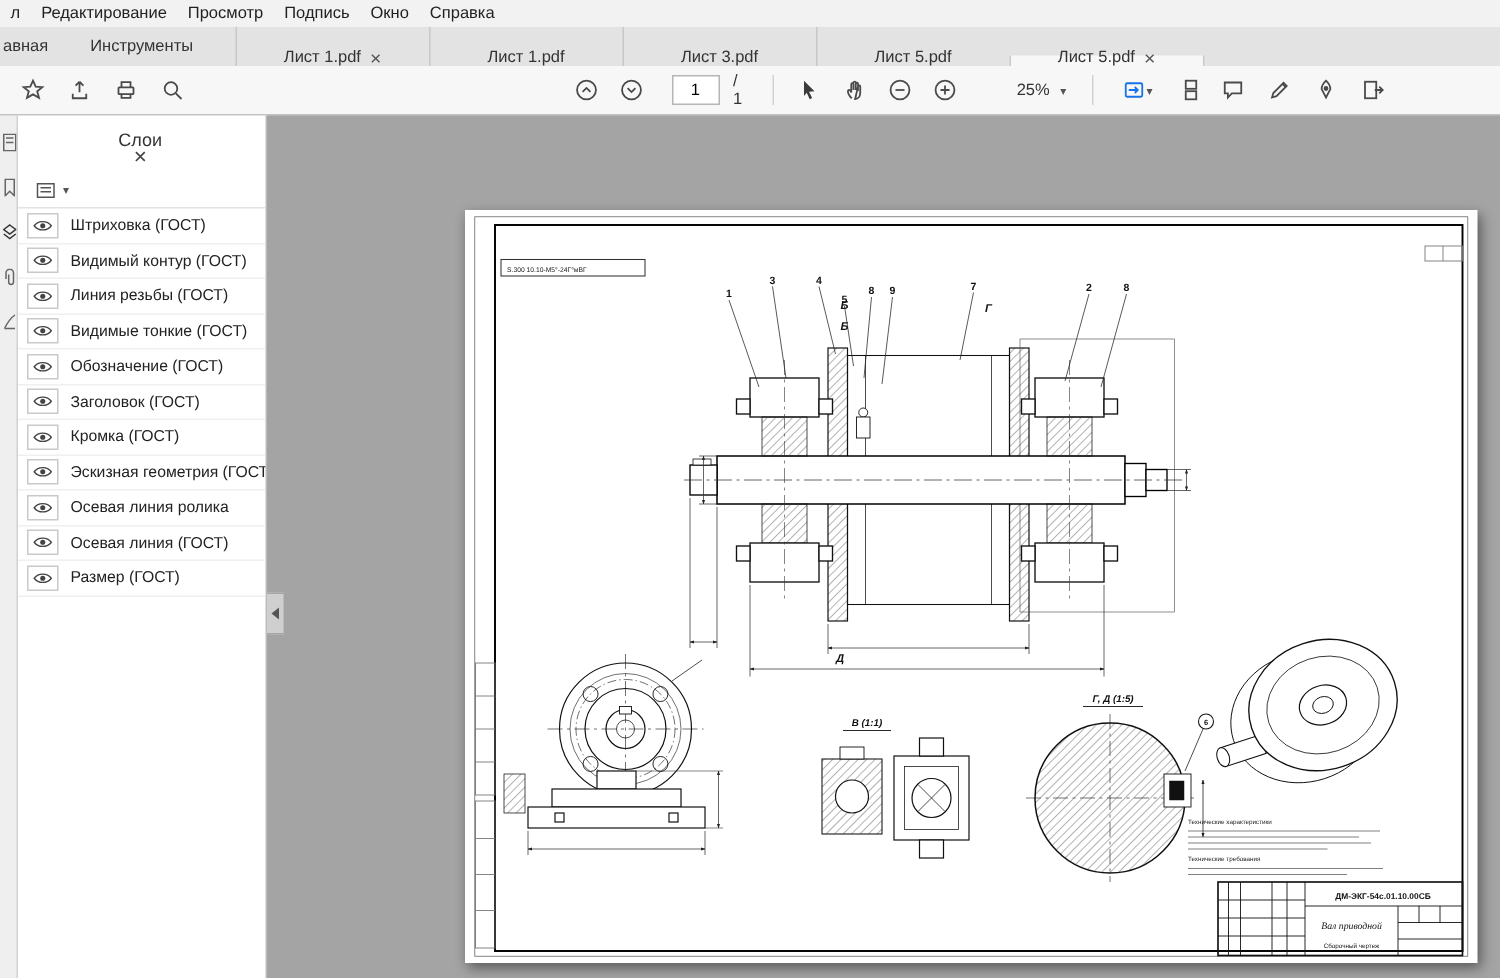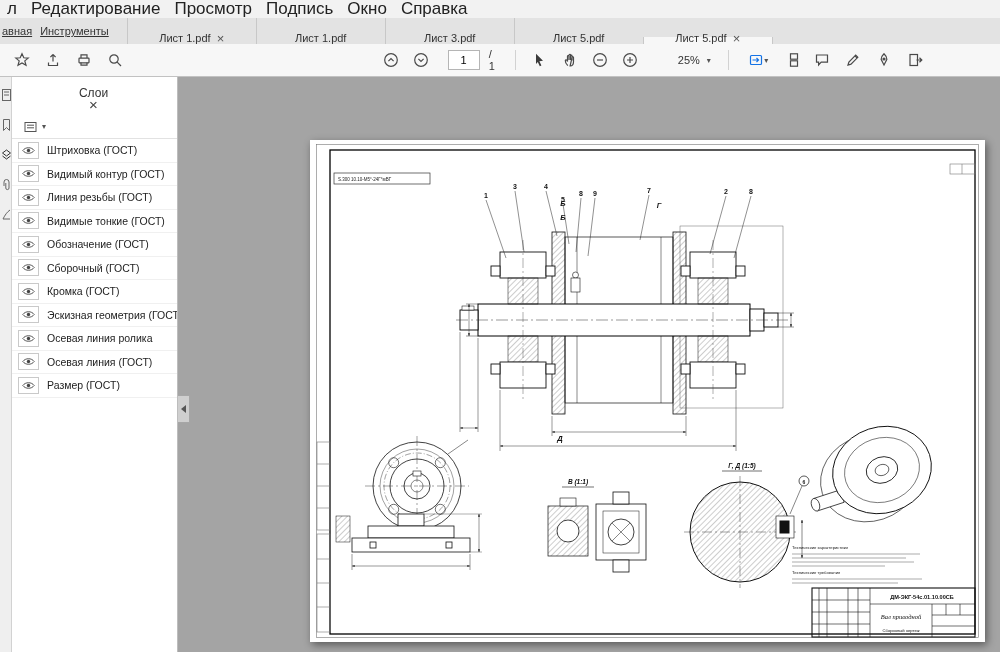--- a/index.html
+++ b/index.html
@@ -1,25 +1,25 @@
 <!DOCTYPE html>
 <html><head>
 <meta charset="utf-8">
 <style>
   html,body{margin:0;padding:0;background:#888;}
   #app{position:relative;width:1000px;height:652px;overflow:hidden;background:#a4a4a4;
        font-family:"Liberation Sans",sans-serif;-webkit-font-smoothing:antialiased;}
   
   #menubar{position:absolute;top:0;left:0;right:0;height:18px;background:#f2f2f2;
-           display:flex;align-items:center;font-size:17px;color:#222;}
+           display:flex;align-items:center;font-size:11px;color:#222;}
   .menu-item{padding:0 7px;cursor:default;white-space:nowrap;}
   
   #tabbar{position:absolute;top:18px;left:0;right:0;height:26px;background:#e3e3e3;
           display:flex;align-items:stretch;font-size:11px;color:#333;}
-  .nav-tab{display:flex;align-items:center;padding:0 4px;cursor:default;text-decoration:underline;}
+  .nav-tab{display:flex;align-items:center;padding:0 14px;cursor:default;}
   #tab-home{padding-left:2px;}
   #doc-tabs{display:flex;margin-left:14px;}
   .doc-tab{width:128px;display:flex;align-items:flex-end;justify-content:center;gap:6px;
            background:#e3e3e3;border-left:1px solid #c8c8c8;cursor:default;}
   .doc-tab:last-child{border-right:1px solid #c8c8c8;margin-top:19px;}
   .doc-tab.active{background:#f7f7f7;}
   .doc-tab-label{white-space:nowrap;}
   .tab-close{color:#555;font-size:13px;line-height:10px;}
   
   #toolbar{position:absolute;top:44px;left:0;right:0;height:33px;background:#f7f7f7;
@@ -299,21 +299,21 @@
           </span>
           <span class="layer-label">Обозначение (ГОСТ)</span>
         </div>
         <div class="layer-row">
           <span class="eye-box">
             <svg width="13" height="9" viewBox="0 0 13 9">
               <path d="M0.8 4.5 C3.5 0.8 9.5 0.8 12.2 4.5 C9.5 8.2 3.5 8.2 0.8 4.5 Z" fill="none" stroke="#444" stroke-width="0.9"></path>
               <circle cx="6.5" cy="4.5" r="1.7" fill="#444"></circle>
             </svg>
           </span>
-          <span class="layer-label">Сборочный (ГОСТ)</span>
+          <span class="layer-label">Заголовок (ГОСТ)</span>
         </div>
         <div class="layer-row">
           <span class="eye-box">
             <svg width="13" height="9" viewBox="0 0 13 9">
               <path d="M0.8 4.5 C3.5 0.8 9.5 0.8 12.2 4.5 C9.5 8.2 3.5 8.2 0.8 4.5 Z" fill="none" stroke="#444" stroke-width="0.9"></path>
               <circle cx="6.5" cy="4.5" r="1.7" fill="#444"></circle>
             </svg>
           </span>
           <span class="layer-label">Кромка (ГОСТ)</span>
         </div>

